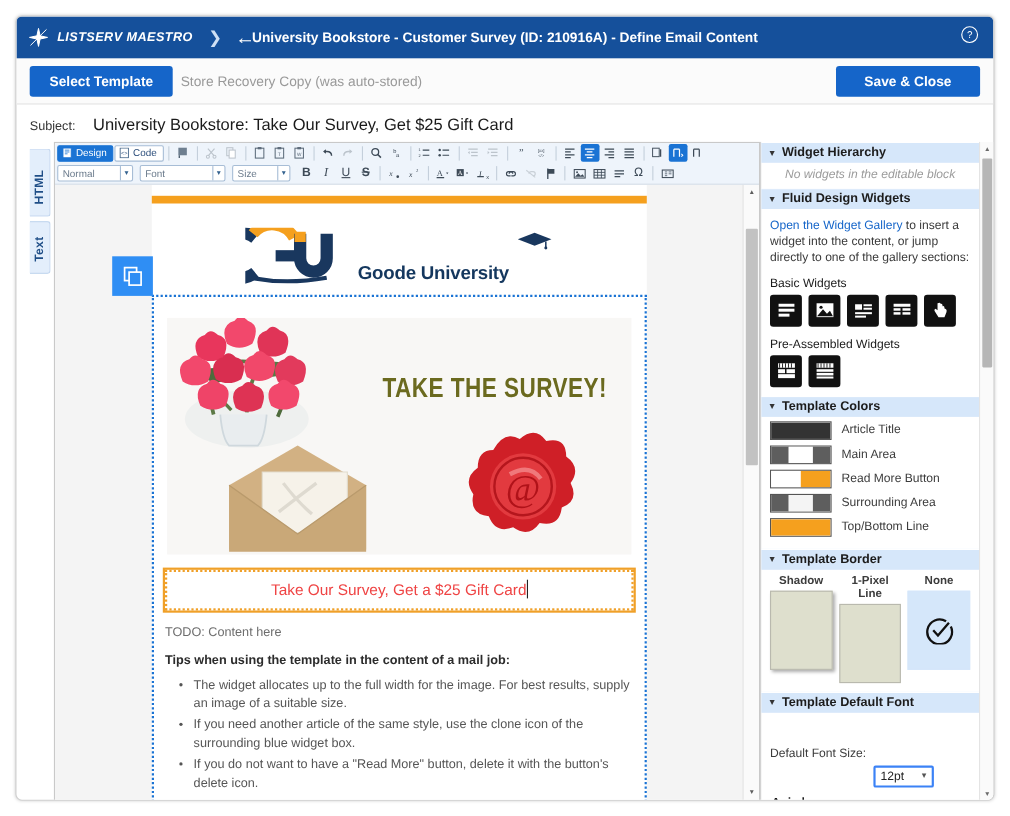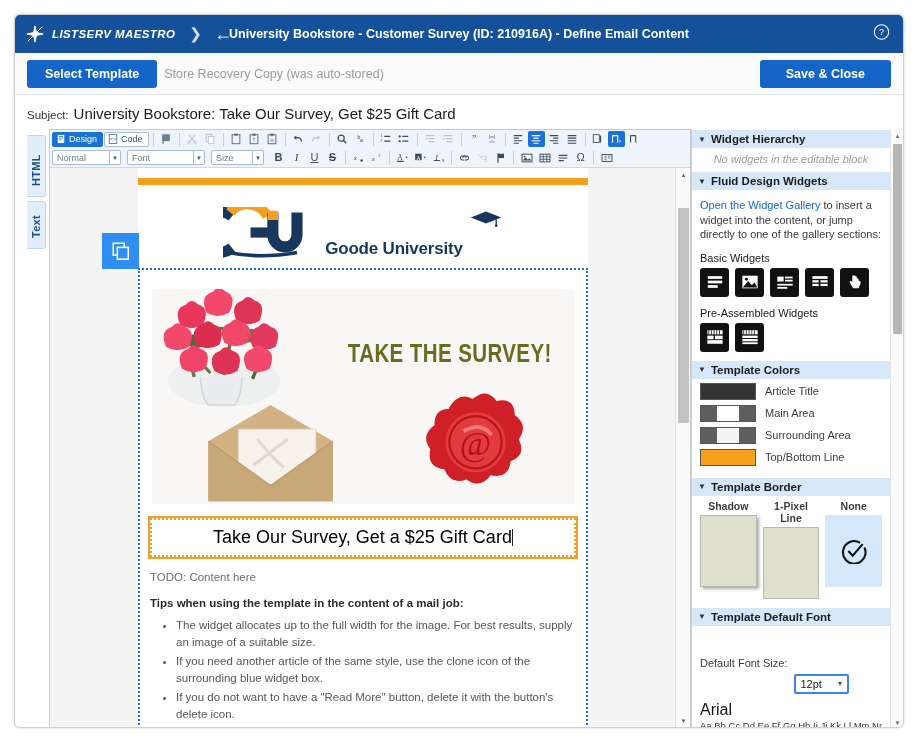--- a/index.html
+++ b/index.html
@@ -42,21 +42,21 @@
   }
   .btn-primary {
     background:#1565c9; color:#fff; border:none; border-radius:3px;
     font-size:12.5px; font-weight:bold; padding:7px 18px; cursor:pointer;
     font-family:inherit;
   }
   .btn-save { margin-left:auto; padding:7px 26px; }
   .recovery-text { font-size:12.5px; color:#9a9a9a; }
 
   
-  .subject-row { display:flex; align-items:baseline; padding:10px 12px 7px 12px; gap:5px;text-align:right;}
+  .subject-row { display:flex; align-items:baseline; padding:10px 12px 7px 12px; gap:16px;text-align:right;}
   .subject-label { font-size:11.5px; color:#333; }
   .subject-value { font-size:15px; color:#1a1a1a; }
 
   
   .editor-wrap { display:flex; height:600px; padding:0 0 0 12px; }
 
   .vtabs { width:22px; padding-top:6px; }
   .vtab {
     writing-mode: vertical-rl; transform: rotate(180deg);
     background:#e3eefb; border:1px solid #c4d7ef; border-right:none;
@@ -131,21 +131,21 @@
     position:absolute; right:22px; top:50px; font-size:25px; font-weight:bold;
     color:#6b6a1f; letter-spacing:.5px; font-family:"Liberation Sans Narrow","Liberation Sans",sans-serif;
     transform:scaleX(.82); transform-origin:right center; white-space:nowrap;
   }
 
   .headline-box {
     margin:12px 10px 0 10px; border:2px solid #f0a028; background:#fff;
     outline:2px dotted #f0a028; outline-offset:-4px;
     padding:9px 6px; text-align:center;
   }
-  .headline-text { font-size:18px; color:#000000;text-align:right; }
+  .headline-text { font-size:14px; color:#ef4444;text-align:right; }
   .caret { display:inline-block; width:1px; height:17px; background:#222; vertical-align:-3px; }
 
   .mailtext { padding:8px 12px 30px 12px; }
   .todo { font-size:11.5px; color:#6d6d6d; margin:4px 0 14px 0; }
   .tips-h { font-size:11.5px; font-weight:bold; color:#2c2c2c; margin-bottom:8px; }
   .tips { list-style:disc; margin-left:26px; color:#555; }
   .tips li { font-size:11.5px; line-height:1.48; margin-bottom:2px; }
 
   
   .vscroll { width:15px; background:#fafafa; border-left:1px solid #e2e2e2; position:relative; }
@@ -713,20 +713,27 @@
           <div class="crow">
             <span class="swatch">
                 <span style="flex:1;background:#5e5e5e"></span>
                 <span style="flex:1.3;background:#ffffff"></span>
                 <span style="flex:1;background:#5e5e5e"></span>
               </span>
             <span class="clabel">Main Area</span>
           </div>
           <div class="crow">
             <span class="swatch">
+                <span style="flex:1;background:#ffffff"></span>
+                <span style="flex:1;background:#f5a01e"></span>
+              </span>
+            <span class="clabel">Read More Button</span>
+          </div>
+          <div class="crow">
+            <span class="swatch">
                 <span style="flex:1;background:#5e5e5e"></span>
                 <span style="flex:1.3;background:#f4f4f4"></span>
                 <span style="flex:1;background:#5e5e5e"></span>
               </span>
             <span class="clabel">Surrounding Area</span>
           </div>
           <div class="crow">
             <span class="swatch">
                 <span style="flex:1;background:#f5a01e"></span>
               </span>

